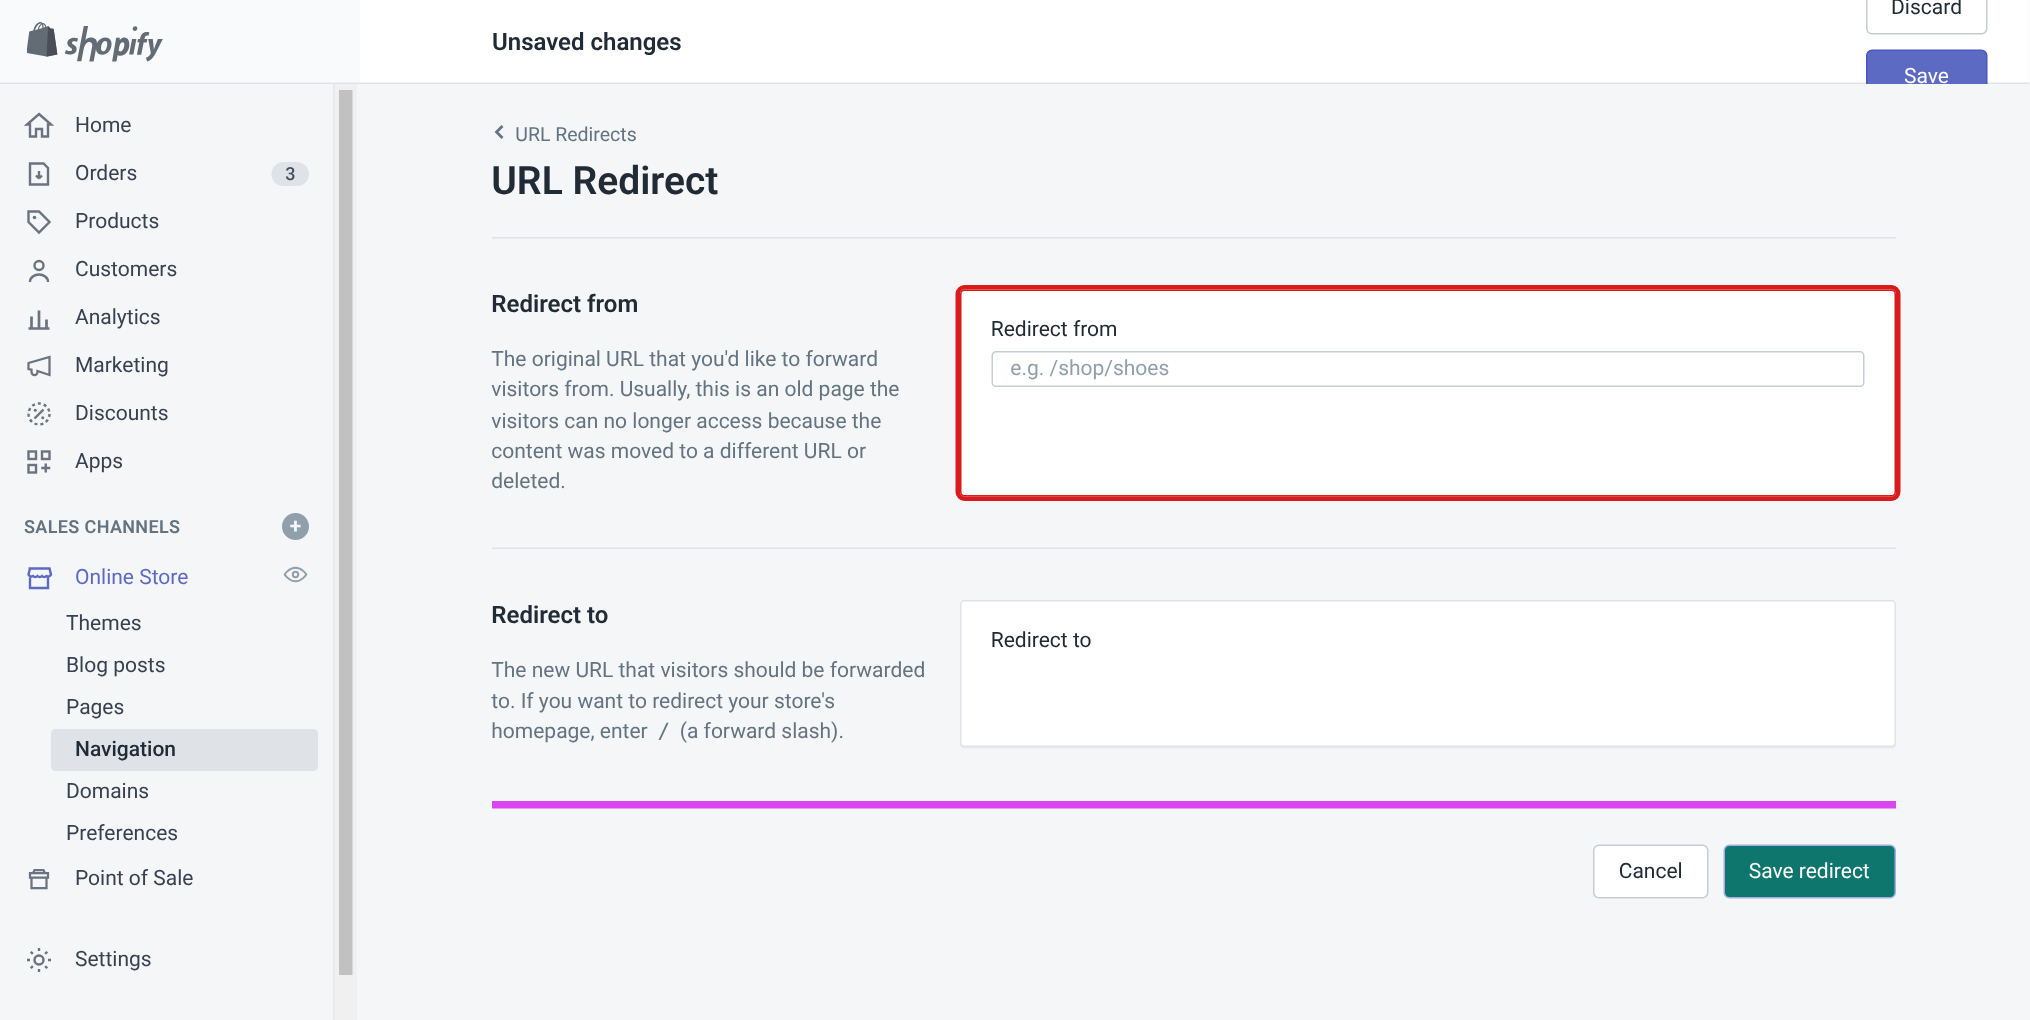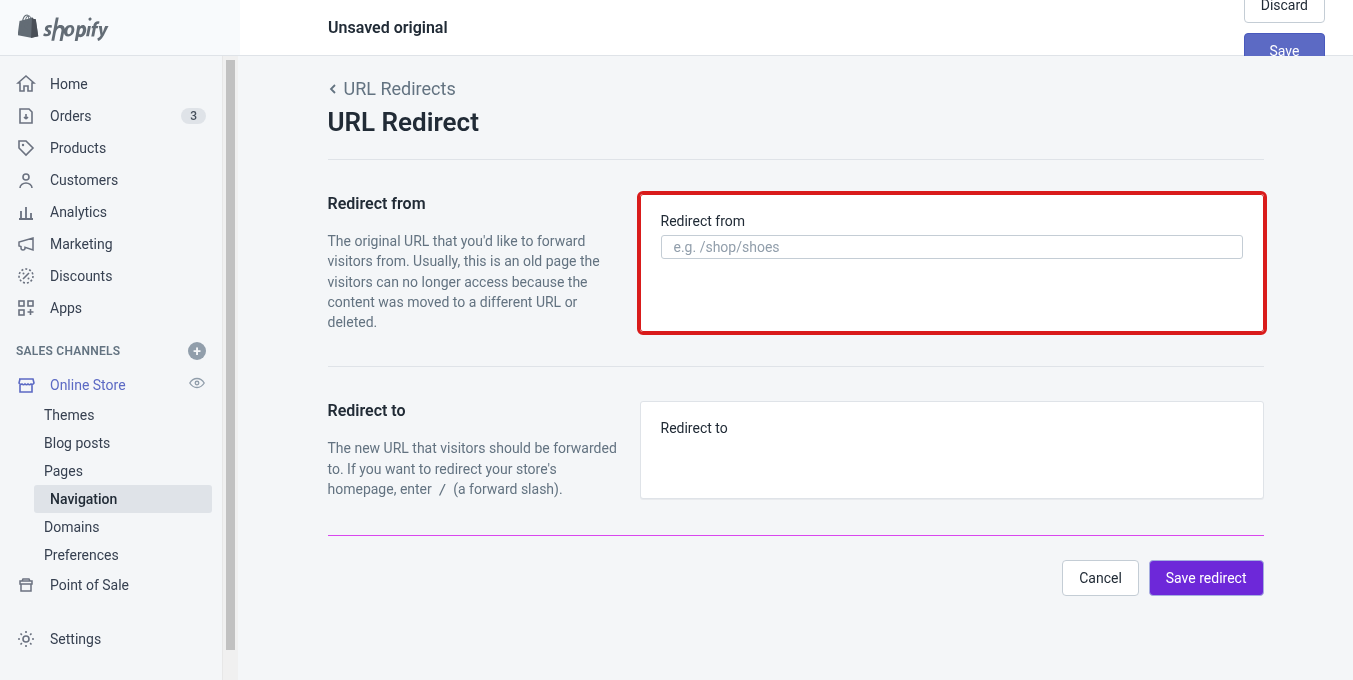--- a/index.html
+++ b/index.html
@@ -6,69 +6,69 @@
   body{width:1353px;height:680px;background:#f4f6f8;overflow:hidden;color:#212b36;}
   .topbar{position:absolute;top:0;left:0;right:0;height:56px;display:flex;}
   .topbar-logo{width:240px;height:56px;background:#f8fafc;border-bottom:1px solid #dfe3e8;display:flex;align-items:center;padding-left:18px;}
   .topbar-logo svg{fill:#636c75;}
   .topbar-main{flex:1;height:56px;background:#ffffff;border-bottom:1px solid #dfe3e8;display:flex;align-items:center;padding:0 28px 0 88px;}
   .topbar-title{font-size:16px;font-weight:600;color:#212b36;}
   .topbar-actions{margin-left:auto;display:flex;gap:10px;flex-direction:column;}
   .btn{height:36px;padding:0 16px;border-radius:4px;font-size:14px;font-weight:400;cursor:pointer;display:inline-flex;align-items:center;justify-content:center;}
   .btn-secondary{background:#fff;border:1px solid #c4cdd5;color:#212b36;}
   .btn-primary{background:#5c6ac4;border:1px solid #4959bd;color:#fff;}
-  .btn-primary-disabled{background:#6d28d9;border:1px solid #a5aee0;color:#fff;cursor:default;}
+  .btn-primary-disabled{background:#0f766e;border:1px solid #a5aee0;color:#fff;cursor:default;}
   .sidebar{position:absolute;top:56px;left:0;width:222px;bottom:0;background:#f4f6f8;overflow-y:auto;}
   .scroll-track{position:absolute;top:56px;left:222px;width:16px;bottom:0;background:#f0f0f0;border-left:1px solid #e7e7e7;}
   .scroll-thumb{position:absolute;top:4px;left:3px;right:3px;height:590px;background:#c1c1c1;border-radius:0;}
   .nav-list{padding-top:12px;}
   .nav-item{display:flex;align-items:center;padding:6px 16px;font-size:14px;color:#374151;cursor:pointer;position:relative;min-height:32px;}
   .nav-item svg{width:20px;height:20px;fill:#6b7280;margin-right:14px;flex:none;}
   .nav-item.active{color:#5c6ac4;}
   .nav-item.active svg{fill:#5c6ac4;}
   .nav-item .badge{margin-left:auto;background:#dfe3e8;color:#454f5b;font-size:12px;font-weight:500;padding:1px 9px;border-radius:10px;}
   .nav-item .eye{margin-left:auto;}
   .nav-item .eye svg{margin:0;width:18px;height:18px;fill:#919eab;}
   .nav-section-header{display:flex;align-items:center;padding:18px 16px 8px 16px;}
   .nav-section-label{font-size:12px;font-weight:600;color:#637381;letter-spacing:.02em;}
   .nav-section-header .plus{margin-left:auto;width:18px;height:18px;border-radius:50%;background:#919eab;display:flex;align-items:center;justify-content:center;color:#f4f6f8;font-size:14px;line-height:1;font-weight:700;}
   .sub-item{display:flex;align-items:center;padding:5px 16px 5px 44px;font-size:14px;color:#374151;cursor:pointer;min-height:28px;border-radius:3px;margin:0 4px 0 0;}
   .sub-item.selected{background:#dfe3e8;margin:0 10px 0 34px;padding-left:16px;border-radius:3px;font-weight:500;color:#212b36;text-align:right;}
   .main{position:absolute;top:56px;left:238px;right:0;bottom:0;overflow:auto;background:#f4f6f8;}
   .main-inner{max-width:936px;margin:0 auto;padding:22px 0 60px 0;}
-  .breadcrumb{display:inline-flex;align-items:center;color:#637381;font-size:18px;cursor:pointer;margin-bottom:4px;}
+  .breadcrumb{display:inline-flex;align-items:flex-start;color:#637381;font-size:13px;cursor:pointer;margin-bottom:4px;}
   .breadcrumb svg{width:10px;height:10px;fill:#637381;margin-right:6px;}
   .page-title{font-size:26px;font-weight:600;color:#212b36;margin-top:4px;}
   .hr{border:0;border-top:1px solid #dfe3e8;margin:22px 0 34px 0;}
   .hr2{border:0;border-top:1px solid #dfe3e8;margin:34px 0 34px 0;}
   .section{display:flex;gap:20px;}
   .section-left{width:292px;flex:none;}
   .section-title{font-size:16px;font-weight:600;color:#212b36;margin-bottom:18px;}
   .section-help{font-size:14px;color:#637381;line-height:1.45;}
   .code{font-family:ui-monospace,SFMono-Regular,Menlo,Consolas,monospace;background:#f4f6f8;padding:1px 3px;}
   .card{flex:1;background:#fff;border:1px solid #dfe3e8;border-radius:3px;padding:18px 20px 24px 20px;box-shadow:0 1px 0 rgba(22,29,37,.05);}
   .card.highlight{outline:3px solid #d91b1b;border-color:#d91b1b;}
   .field-label{font-size:14px;color:#212b36;margin-bottom:6px;display:block;}
   .input{width:100%;height:24px;border:1px solid #c4cdd5;border-radius:3px;padding:0 12px;font-size:14px;color:#212b36;}
   .input::placeholder{color:#919eab;}
-  .footer-actions{display:flex;justify-content:flex-end;gap:10px;margin-top:36px;border-top:1px solid #d946ef;padding-top:24px;}
+  .footer-actions{display:flex;justify-content:flex-end;gap:10px;margin-top:36px;border-top:5px solid #d946ef;padding-top:24px;}
 </style>
 </head>
 <body>
 
 <div class="topbar">
   <div class="topbar-logo">
     <svg width="98" height="28" viewBox="0 0 109 31">
         <path d="M19.8 5.9c0-.1-.1-.2-.2-.2-.1 0-2.2-.2-2.2-.2s-1.5-1.5-1.6-1.6c-.2-.2-.5-.1-.6-.1 0 0-.3.1-.8.3-.5-1.4-1.3-2.7-2.8-2.7h-.1c-.4-.5-.9-.8-1.4-.8-3.3 0-4.9 4.1-5.4 6.2-1.3.4-2.2.7-2.3.7-.7.2-.7.2-.8 1-.1.5-2 15-2 15l14.9 2.8 8.1-1.7S19.8 6 19.8 5.9zM13.5 4.3c-.4.1-.8.2-1.2.4V4.4c0-.8-.1-1.5-.3-2 .7.1 1.2 1 1.5 1.9zm-2.4-1.7c.2.5.3 1.3.3 2.3v.2c-.8.2-1.6.5-2.5.8.5-1.8 1.4-2.7 2.2-3.3zm-1-.9c.2 0 .3.1.5.2-1 .5-2.1 1.7-2.6 4.2l-2 .6c.6-1.9 1.9-5 4.1-5z" fill="#636c75"></path>
         <path d="M19.6 5.7c-.1 0-2.2-.2-2.2-.2s-1.5-1.5-1.6-1.6c-.1-.1-.1-.1-.2-.1l-1.1 22.7 8.1-1.7S19.8 6 19.8 5.9c0-.1-.1-.2-.2-.2z" fill="#4a4f57"></path>
         <path d="M11.6 9.9l-1 3s-.9-.5-2-.5c-1.6 0-1.7 1-1.7 1.3 0 1.4 3.7 2 3.7 5.3 0 2.6-1.6 4.2-3.9 4.2-2.7 0-4-1.7-4-1.7l.7-2.4s1.4 1.2 2.6 1.2c.8 0 1.1-.6 1.1-1.1 0-1.9-3-2-3-5 0-2.5 1.8-5 5.5-5 1.4.1 2 .7 2 .7zM34.6 17.5c-.8-.5-1.3-.8-1.3-1.4 0-.7.6-1.2 1.6-1.2 1.2 0 2.2.5 2.2.5l.8-2.5s-.8-.6-2.9-.6c-3 0-5.1 1.7-5.1 4.1 0 1.4 1 2.4 2.2 3.1.9.5 1.3 1 1.3 1.5 0 .7-.6 1.2-1.6 1.2-1.5 0-2.9-.8-2.9-.8l-.9 2.5s1.3.9 3.5.9c3.1 0 5.3-1.5 5.3-4.2.1-1.4-1-2.5-2.2-3.1zM47 12.2c-1.5 0-2.7.7-3.7 1.8l2-10.3h-3.2l-5 26.1h3.2l1.7-8.9c.7-3.4 2.4-5.4 4.1-5.4.5 0 2.3.1 2.3 2.7l-2.2 11.7h3.2l2.3-12c.8-4.1-1.3-5.7-4.7-5.7zM58.1 12.2c-4.2 0-7 3.8-7 7.9 0 2.7 1.6 4.8 4.7 4.8 4.1 0 6.9-3.7 6.9-7.9 0-2.4-1.4-4.8-4.6-4.8zm-1.6 10.2c-1.2 0-1.6-1-1.6-2.2 0-2 1-5.4 3-5.4 1.2 0 1.6 1 1.6 2.1 0 2.1-1 5.5-3 5.5zM72.3 12.2c-2.4 0-3.7 2.1-3.7 2.1l.3-1.9h-2.8c-.1.9-.4 2.5-.6 3.7L63.1 30h3.2l.9-4.7h.1s.7.4 1.9.4c4.1 0 6.7-4.2 6.7-8.4 0-2.3-1-5.1-3.6-5.1zm-3.1 10.3c-.8 0-1.3-.5-1.3-.5l.5-3c.4-2 1.4-3.4 2.5-3.4 1 0 1.3.9 1.3 1.8 0 2.1-1.2 5.1-3 5.1zM80.2 3.9c-1 0-1.8.8-1.8 1.8 0 1 .6 1.6 1.5 1.6 1 0 1.9-.7 1.9-1.8 0-.9-.6-1.6-1.6-1.6zM75.7 24.7h3.2l2.2-11.4h-3.2zM89.3 13.3h-2.2l.1-.5c.2-1.1.8-2.1 1.9-2.1.6 0 1 .2 1 .2l.6-2.5s-.6-.3-1.7-.3c-1.2 0-2.3.3-3.2 1.1-1.1.9-1.7 2.3-1.9 3.6l-.1.5h-1.5l-.5 2.4h1.5L81.5 25h3.2l1.8-9.2h2.2l.6-2.5zM97 13.3s-2 5.1-2.9 7.9c0-.9-.8-7.9-.8-7.9h-3.4l1.9 10.4c0 .2 0 .4-.1.5-.4.7-1 1.4-1.7 2-.6.5-1.3.8-1.8 1l.9 2.7c.7-.1 2-.7 3.2-1.8 1.5-1.4 2.9-3.7 4.3-6.7l4.1-8.2H97z" fill="#636c75"></path>
       </svg>
   </div>
   <div class="topbar-main">
-    <div class="topbar-title">Unsaved original</div>
+    <div class="topbar-title">Unsaved changes</div>
     <div class="topbar-actions">
       <button class="btn btn-secondary">Discard</button>
       <button class="btn btn-primary">Save</button>
     </div>
   </div>
 </div>
 
 <aside class="sidebar">
   <div class="nav-list">
     <div class="nav-item">

